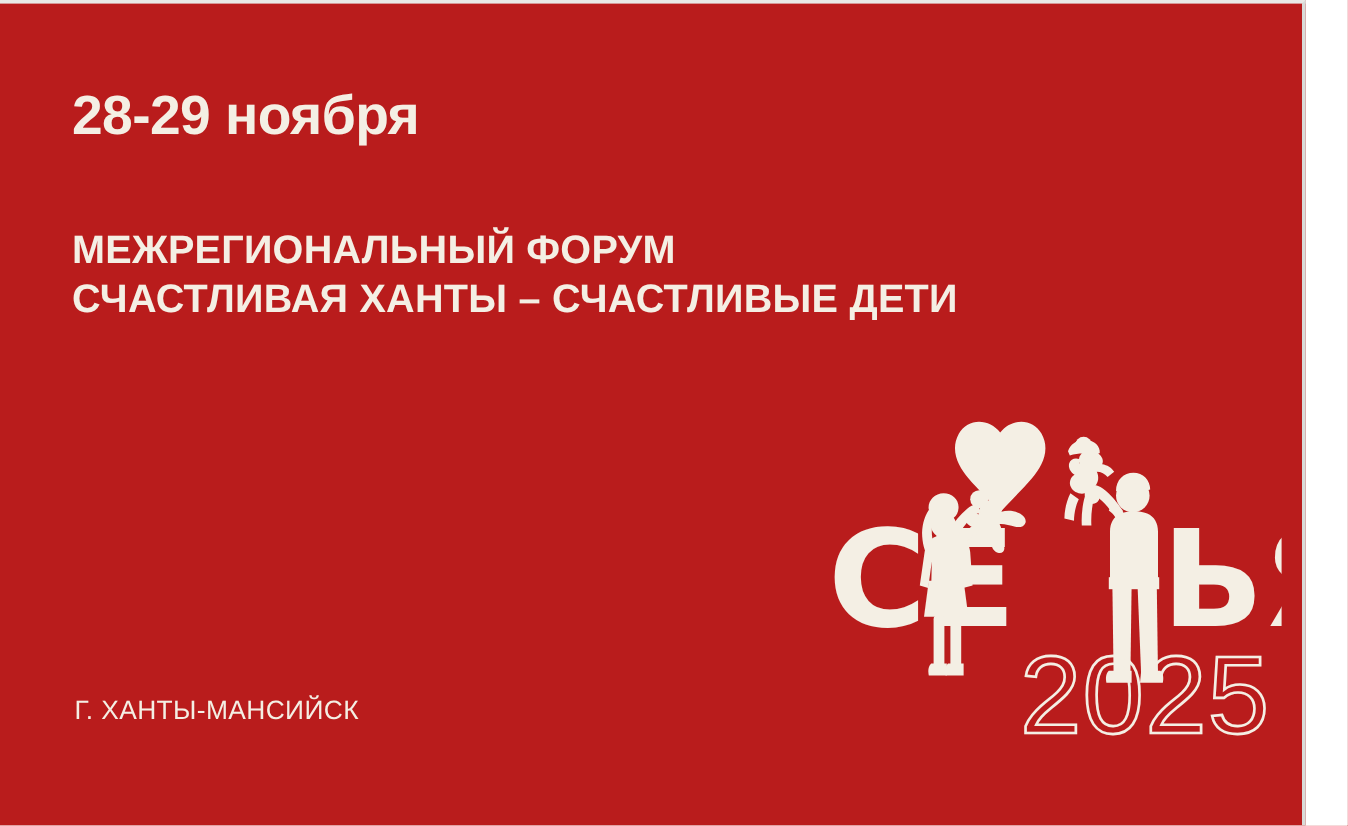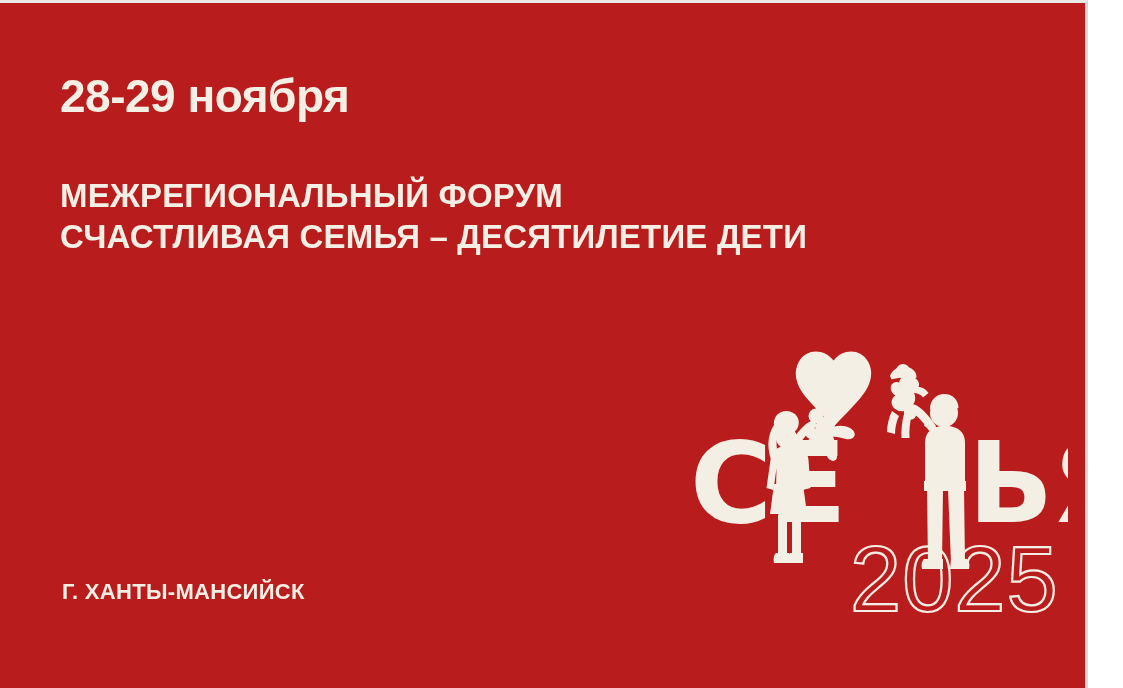--- a/index.html
+++ b/index.html
@@ -31,38 +31,38 @@
     font-weight: bold;
     letter-spacing: -0.5px;
     color: #F4EFE4;
     line-height: 1;
     white-space: nowrap;
   }
 
   .forum-title {
     position: absolute;
     left: 60px;
-    top: 172px;
+    top: 184px;
     line-height: 41px;
     white-space: nowrap;
   }
   .forum-title .tline {
     font-size: 33px;
     font-weight: bold;
     letter-spacing: 0.2px;
     color: #F4EFE4;
     white-space: nowrap;
   }
 
   .city-line {
     position: absolute;
     left: 62px;
     top: 576px;
     font-size: 22px;
-    font-weight: bold;
+    font-weight: normal;
     letter-spacing: 0.3px;
     color: #F4EFE4;
     white-space: nowrap;
   }
 
   
   .logo {
     position: absolute;
     left: 668px;
     top: 326px;
@@ -85,21 +85,21 @@
 </style>
 </head>
 <body>
 
 <div class="poster">
 
   <div class="date-line">28-29 ноября</div>
 
   <div class="forum-title">
     <div class="tline">МЕЖРЕГИОНАЛЬНЫЙ ФОРУМ</div>
-    <div class="tline">СЧАСТЛИВАЯ СЕМЬЯ – ДЕСЯТИЛЕТИЕ ДЕТИ</div>
+    <div class="tline">СЧАСТЛИВАЯ ХАНТЫ – СЧАСТЛИВЫЕ ДЕТИ</div>
   </div>
 
   <div class="city-line">Г. ХАНТЫ-МАНСИЙСК</div>
 
   <div class="logo">
     <svg viewBox="0 0 400 300" xmlns="http://www.w3.org/2000/svg">
 
       <g>
         <path fill="#F4EFE4" d="M165.5 31.5
             c -9 -12 -27 -12.5 -34.5 1

